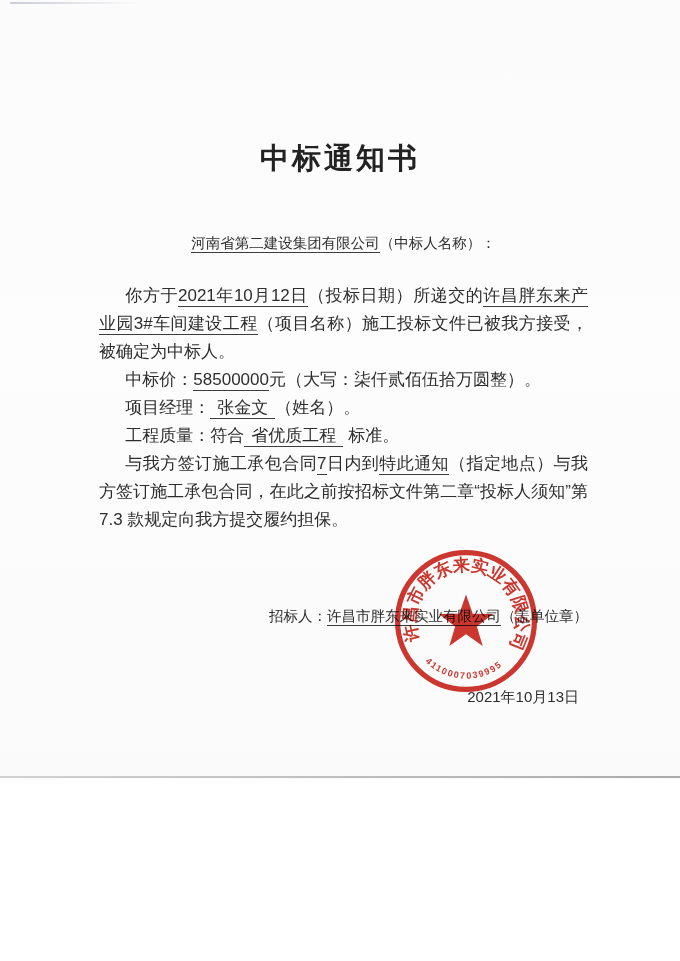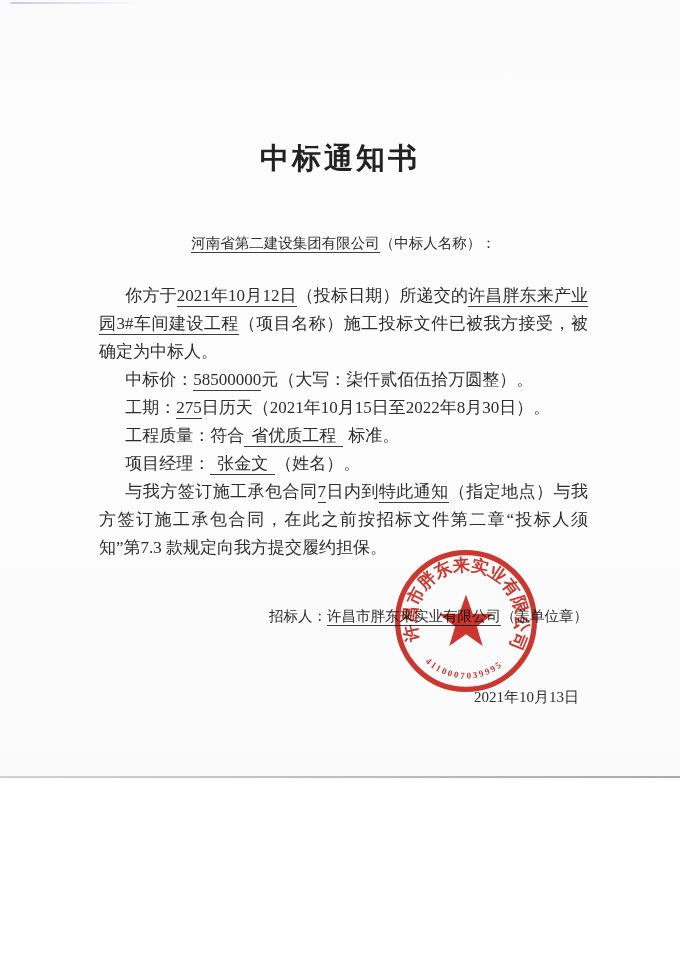--- a/index.html
+++ b/index.html
@@ -2,21 +2,21 @@
 <html><head>
 <meta charset="utf-8">
 <style>
   * { margin:0; padding:0; box-sizing:border-box; }
   html,body { background:#ffffff; }
   .page {
     position:relative;
     width:680px; height:779px;
     margin:0 auto;
     background:linear-gradient(180deg,#fbfbfc 0%,#fdfdfe 45%,#fafafb 100%);
-    font-family:Liberation Serif, serif;
+    font-family:Liberation Sans, sans-serif;
     color:#2d2d2d;
     overflow:hidden;
   }
   .doc-title {
     position:absolute; top:139px; left:0; right:0;
     text-align:center;
     font-size:29px; font-weight:bold; letter-spacing:3px;
     color:#222;
   }
   .recipient {
@@ -72,25 +72,24 @@
   <div class="doc-title">中标通知书</div>
 
   <div class="recipient"><span class="u">河南省第二建设集团有限公司</span><span>（中标人名称）：</span></div>
 
   <div class="body-block">
 
     <p class="ind"><span>你方于</span><span class="u">2021年10月12日</span><span>（投标日期）所递交的</span><span class="u">许昌胖东来产业园3#车间建设工程</span><span>（项目名称）施工投标文件已被我方接受，被确定为中标人。</span></p>
 
     <p class="ind"><span>中标价：</span><span class="u">58500000</span><span>元（大写：柒仟贰佰伍拾万圆整）。</span></p>
 
-    <p class="ind"><span>工期：</span><span class="u">275</span><span>日历天（2021年10月15日至2022年8月30日）。</span></p>
+
+    <p class="ind"><span>项目经理：</span><span class="u-pad">张金文</span><span>（姓名）。</span></p>
 
     <p class="ind"><span>工程质量：符合</span><span class="u-pad">省优质工程</span><span class="gap-before">标准。</span></p>
-
-    <p class="ind"><span>项目经理：</span><span class="u-pad">张金文</span><span>（姓名）。</span></p>
 
     <p class="ind"><span>与我方签订施工承包合同</span><span class="u">7</span><span>日内到</span><span class="u">特此通知</span><span>（指定地点）与我方签订施工承包合同，在此之前按招标文件第二章“投标人须知”第7.3 款规定向我方提交履约担保。</span></p>
 
 
   </div>
 
   <div class="signature"><span>招标人：</span><span class="u">许昌市胖东来实业有限公司</span><span>（盖单位章）</span></div>
 
   <svg class="seal" viewBox="0 0 160 160" aria-hidden="true">
     <circle cx="80" cy="80" r="72" fill="none" stroke-width="5.5" stroke="#cb271d"></circle>

